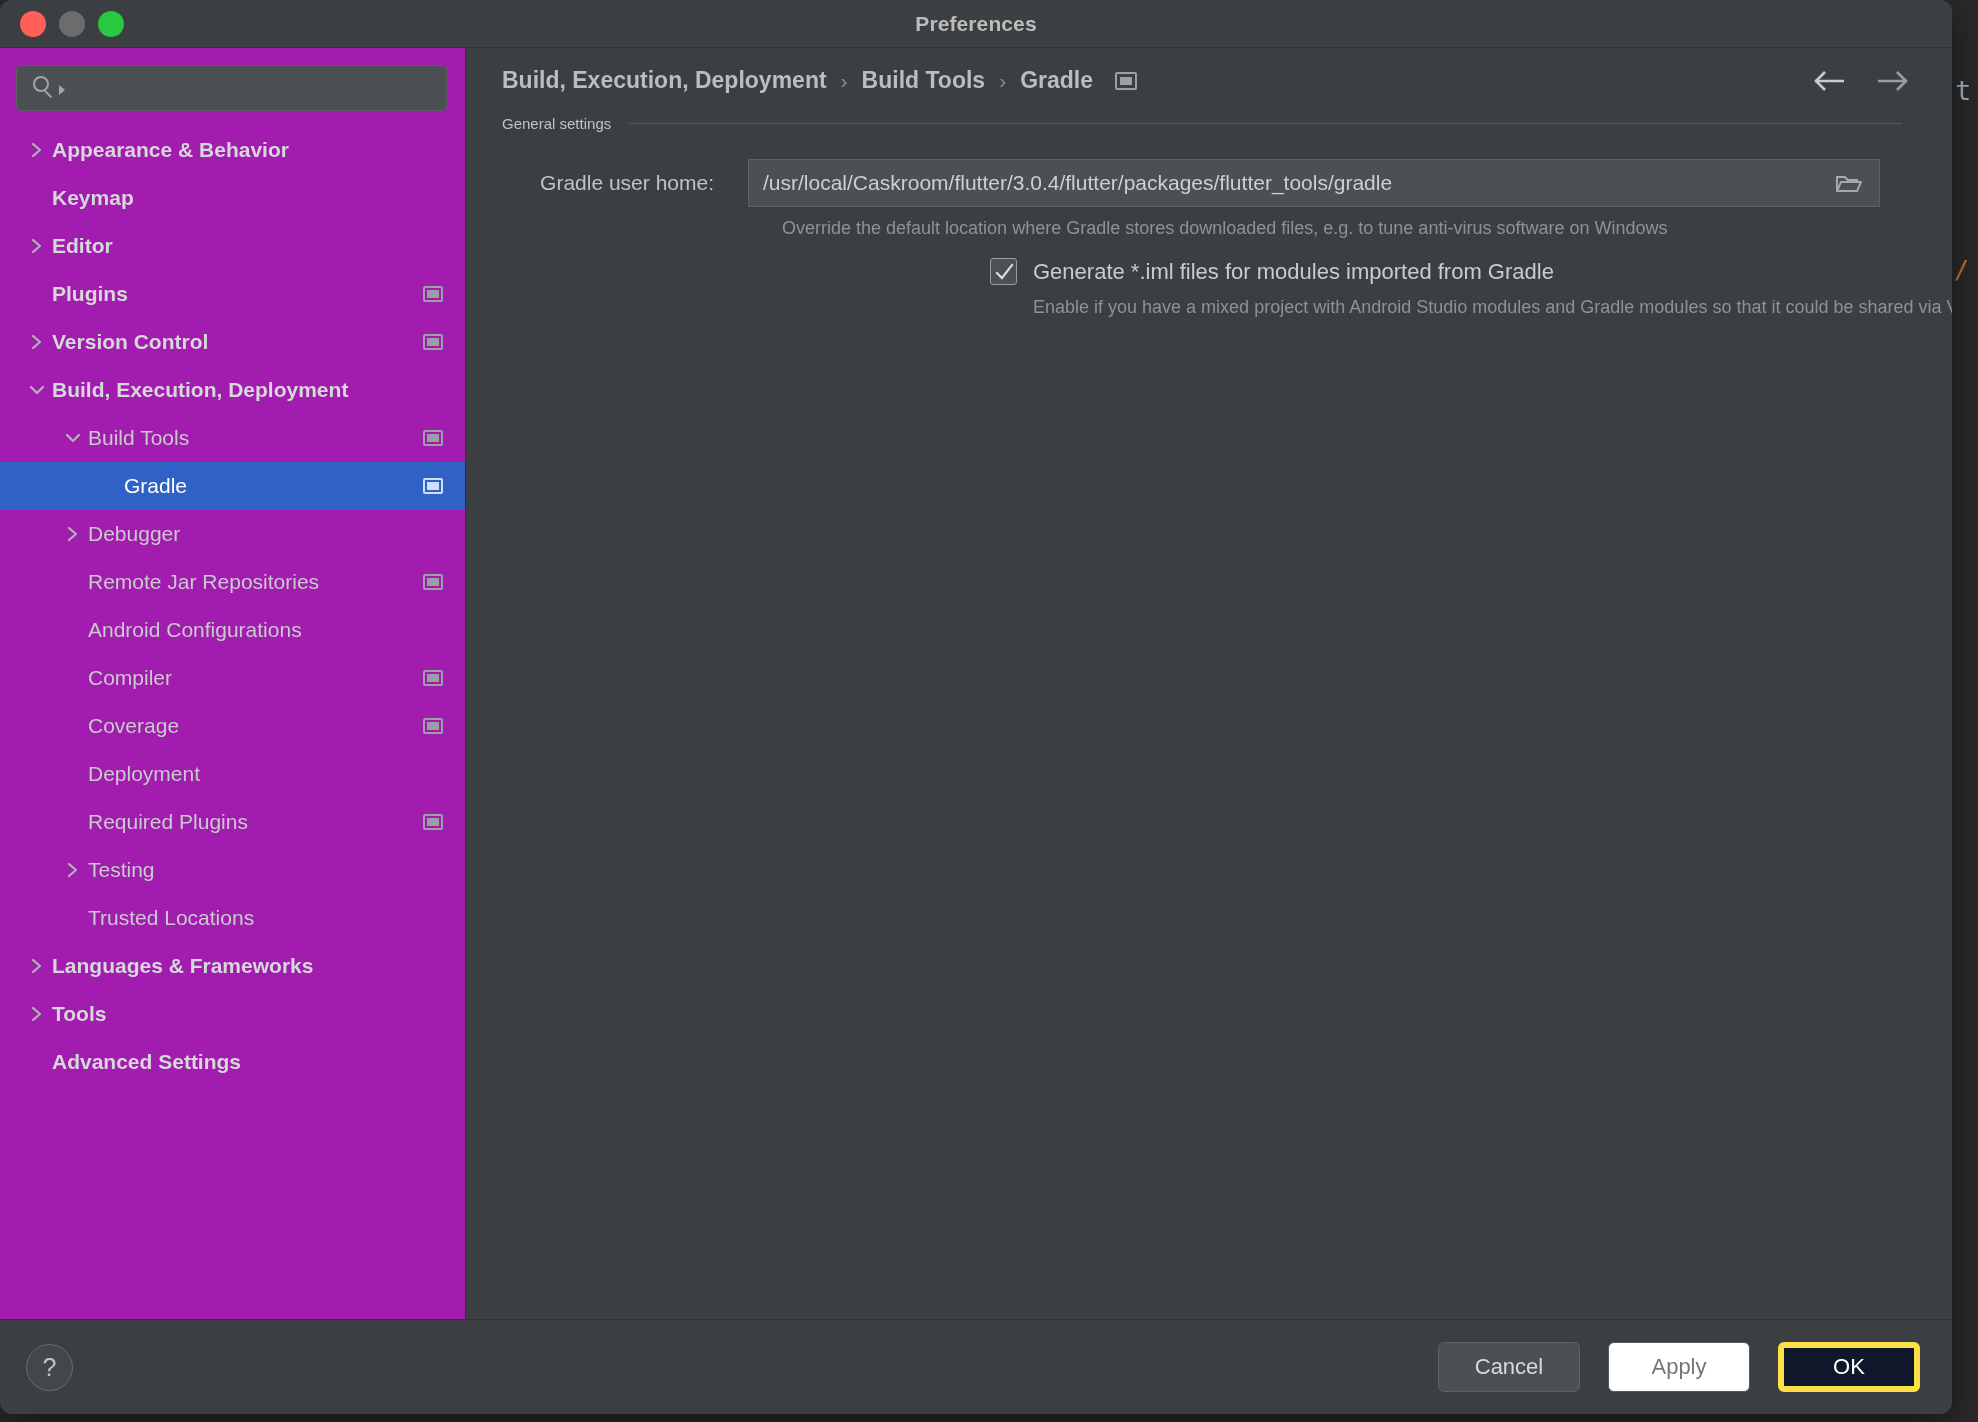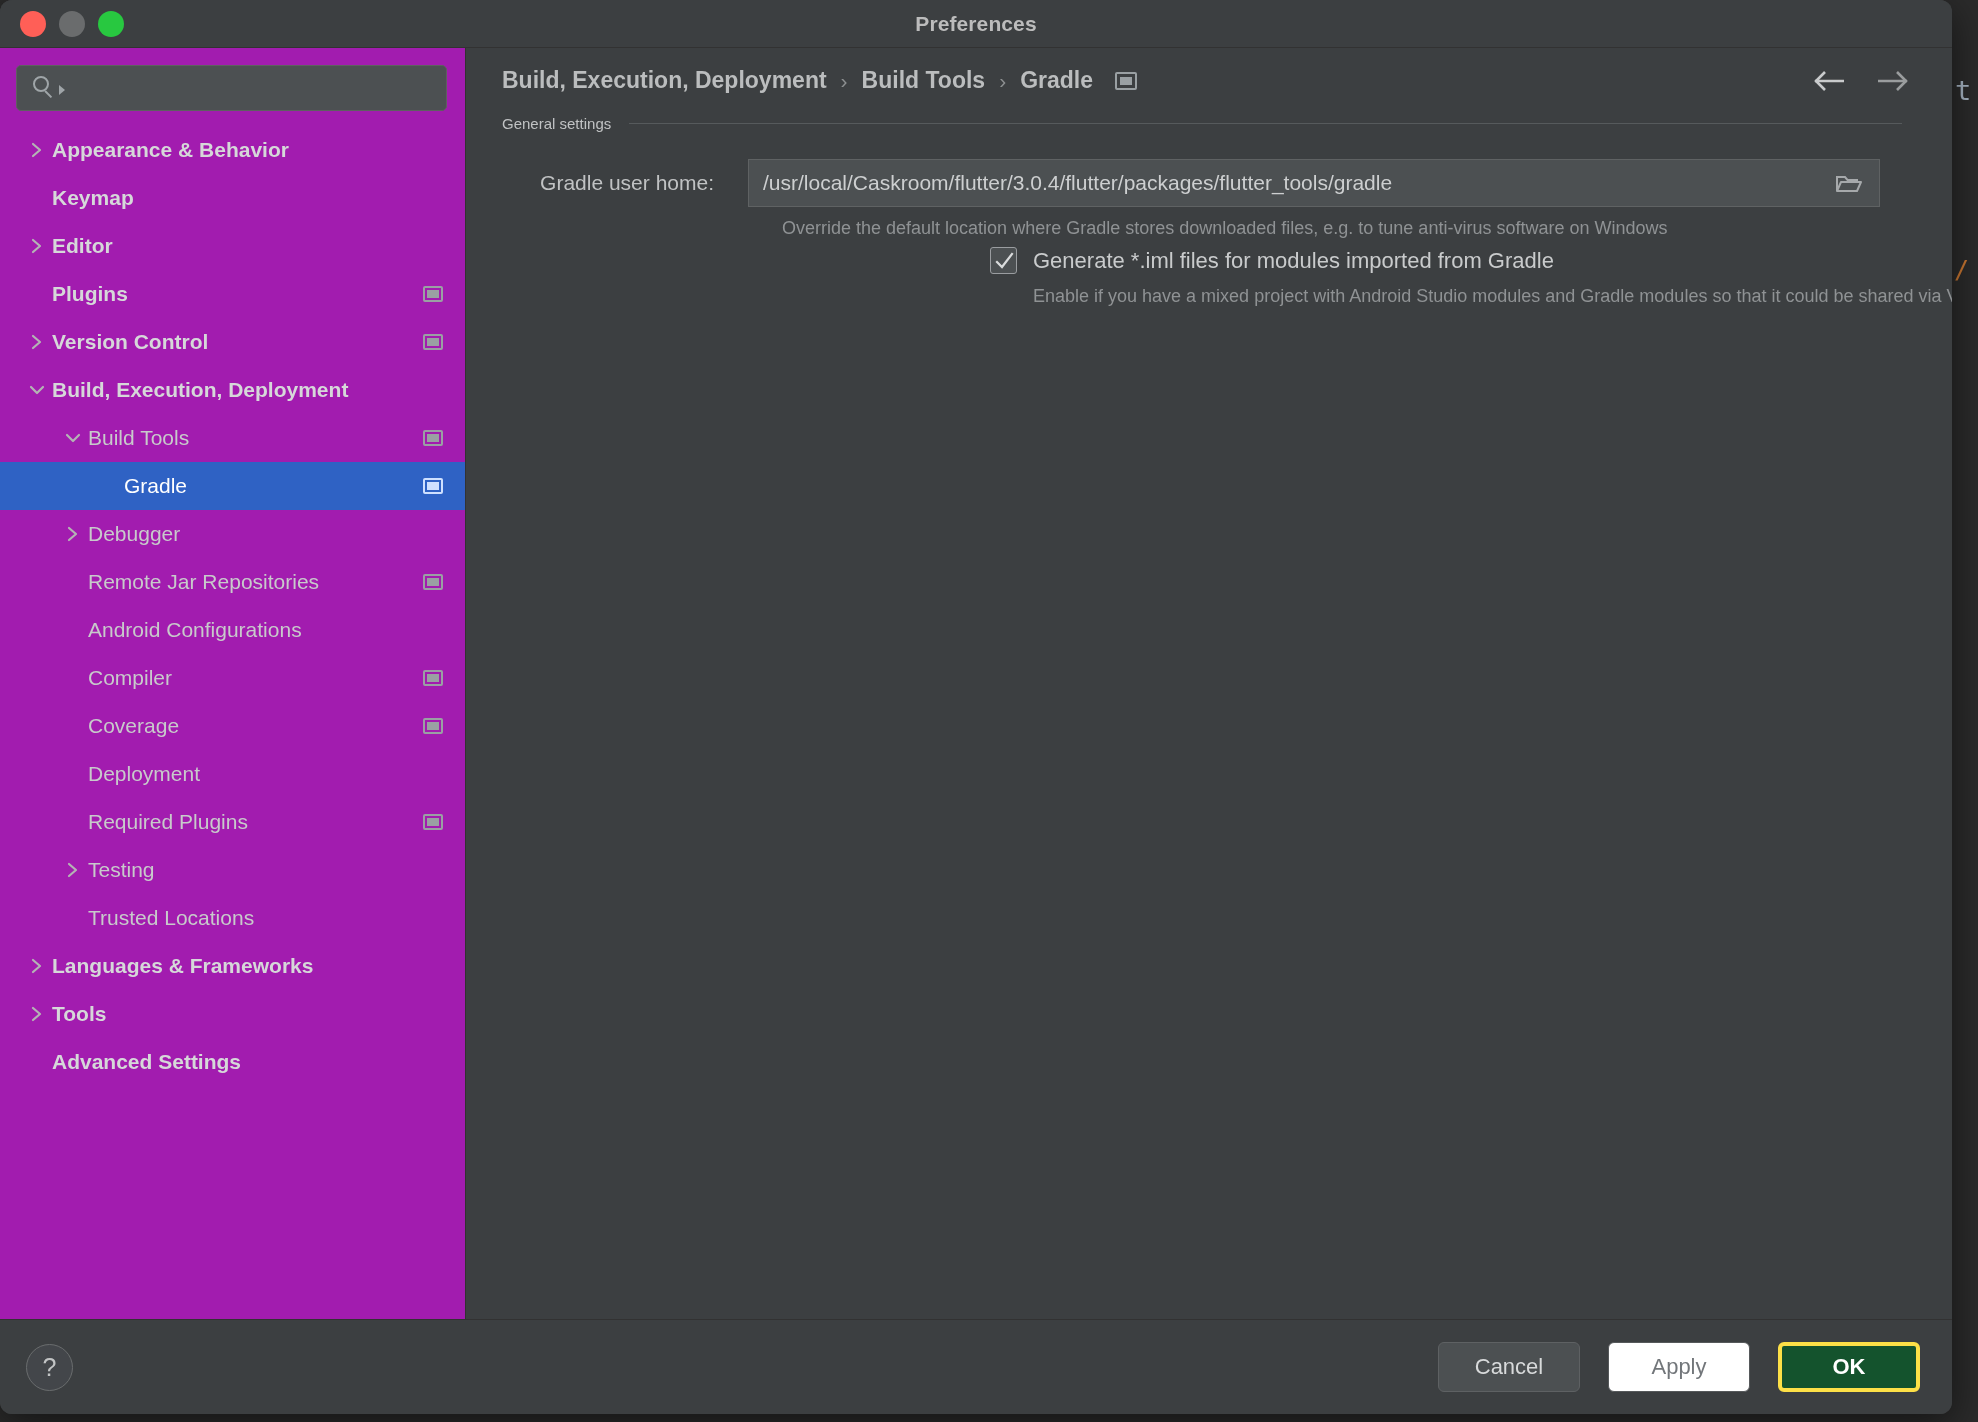--- a/index.html
+++ b/index.html
@@ -332,21 +332,21 @@
     font-size: 18px;
     color: #8f9294;
     padding-left: 316px;
     margin-top: 11px;
     white-space: nowrap;
   }
 
   .check-row {
     display: flex;
     align-items: center;
-    margin-top: 8px;
+    margin-top: 19px;
     padding-left: 524px;
   }
   .checkbox {
     width: 27px; height: 27px;
     border: 1.5px solid #9a9da0;
     border-radius: 3px;
     background: #4c5052;
     position: relative;
     flex: 0 0 27px;
     margin-right: 16px;
@@ -405,25 +405,24 @@
     background: #4c5052;
     color: #d8dadb;
     padding: 0 18px;
   }
   .btn.disabled {
     background: #ffffff;
     color: #72767a;
     border-color: #56595b;
   }
   .btn.primary {
-    background: #14532d;
-    border: 4px solid #fde047;
+    background: #0f172a;
+    border: 6px solid #fde047;
     color: #ffffff;
     min-width: 142px;
-    font-weight: bold;
   }
 </style>
 </head>
 <body>
 
 <div id="bg-ide">
   <span class="bg-letter">t</span>
   <span class="bg-slash">/</span>
 </div>
 

